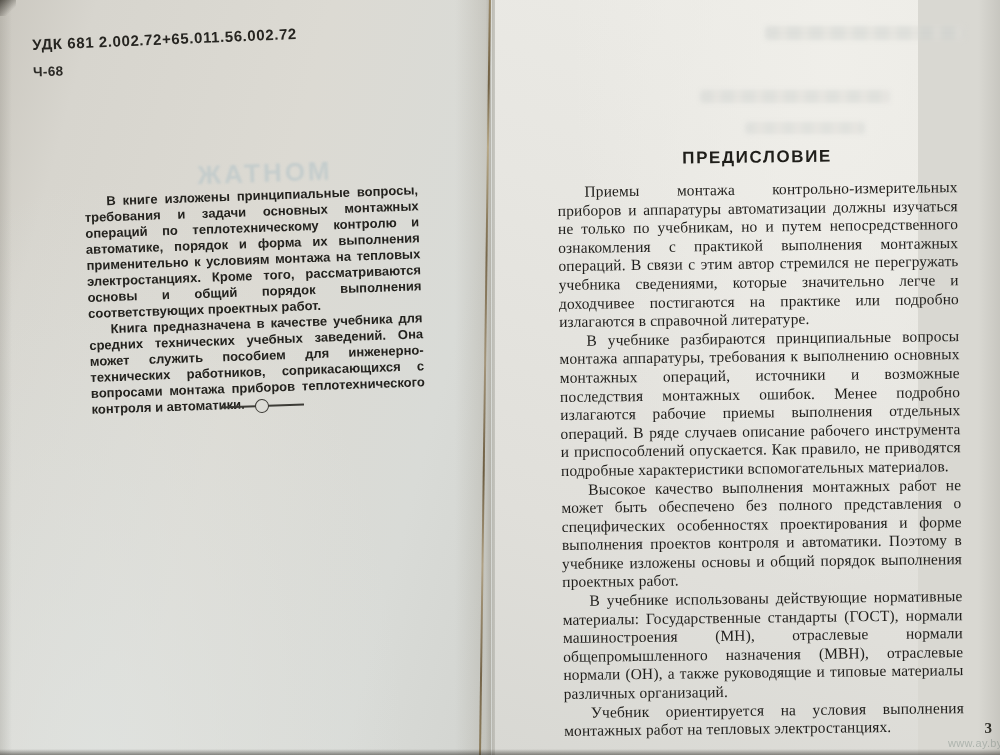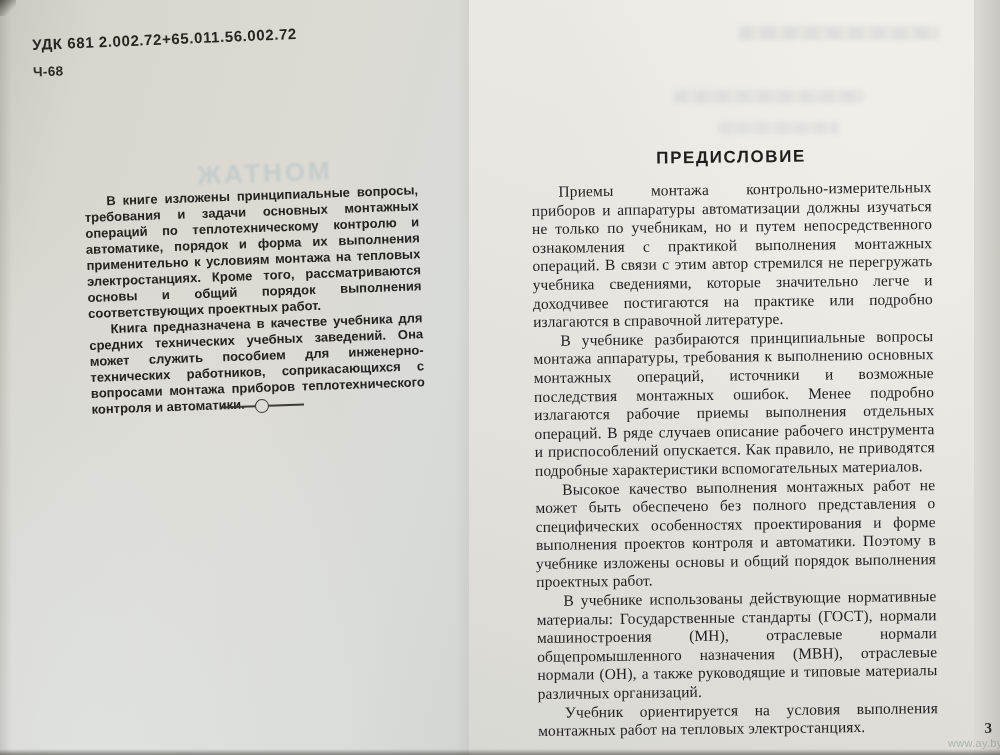--- a/index.html
+++ b/index.html
@@ -10,21 +10,21 @@
   }
   
   .page{position:absolute;top:0;bottom:0;}
   .page-left{
     left:0;width:495px;
     background:
       radial-gradient(ellipse at 20% 105%, rgba(224,228,226,.8), rgba(224,228,226,0) 55%),
       linear-gradient(105deg,#cbc8c0 0%,#d7d5ce 14%,#dcdad3 48%,#d9dbd7 78%,#d2d4d0 100%);
   }
   .page-right{
-    left:469px;width:505px;
+    left:495px;width:423px;
     background:
       radial-gradient(ellipse at 80% 6%, rgba(240,239,234,.9), rgba(240,239,234,0) 55%),
       linear-gradient(200deg,#ecebe6 0%,#e7e6e1 35%,#e0dfda 72%,#d8d8d3 100%);
   }
   
   .gutter-shade-left{position:absolute;top:0;bottom:0;left:455px;width:36px;
     background:linear-gradient(90deg,rgba(110,100,80,0),rgba(110,100,80,.16) 85%,rgba(90,80,60,.28));}
   .crease{position:absolute;top:-8px;height:775px;left:489px;width:2px;
     transform:rotate(0.75deg);transform-origin:top left;
     background:linear-gradient(180deg,#9b8a68 0%,#6f5f43 12%,#b8a988 20%,#77684c 34%,#a4957a 48%,#6b5c40 62%,#b0a184 74%,#75654a 88%,#91815f 100%);}

